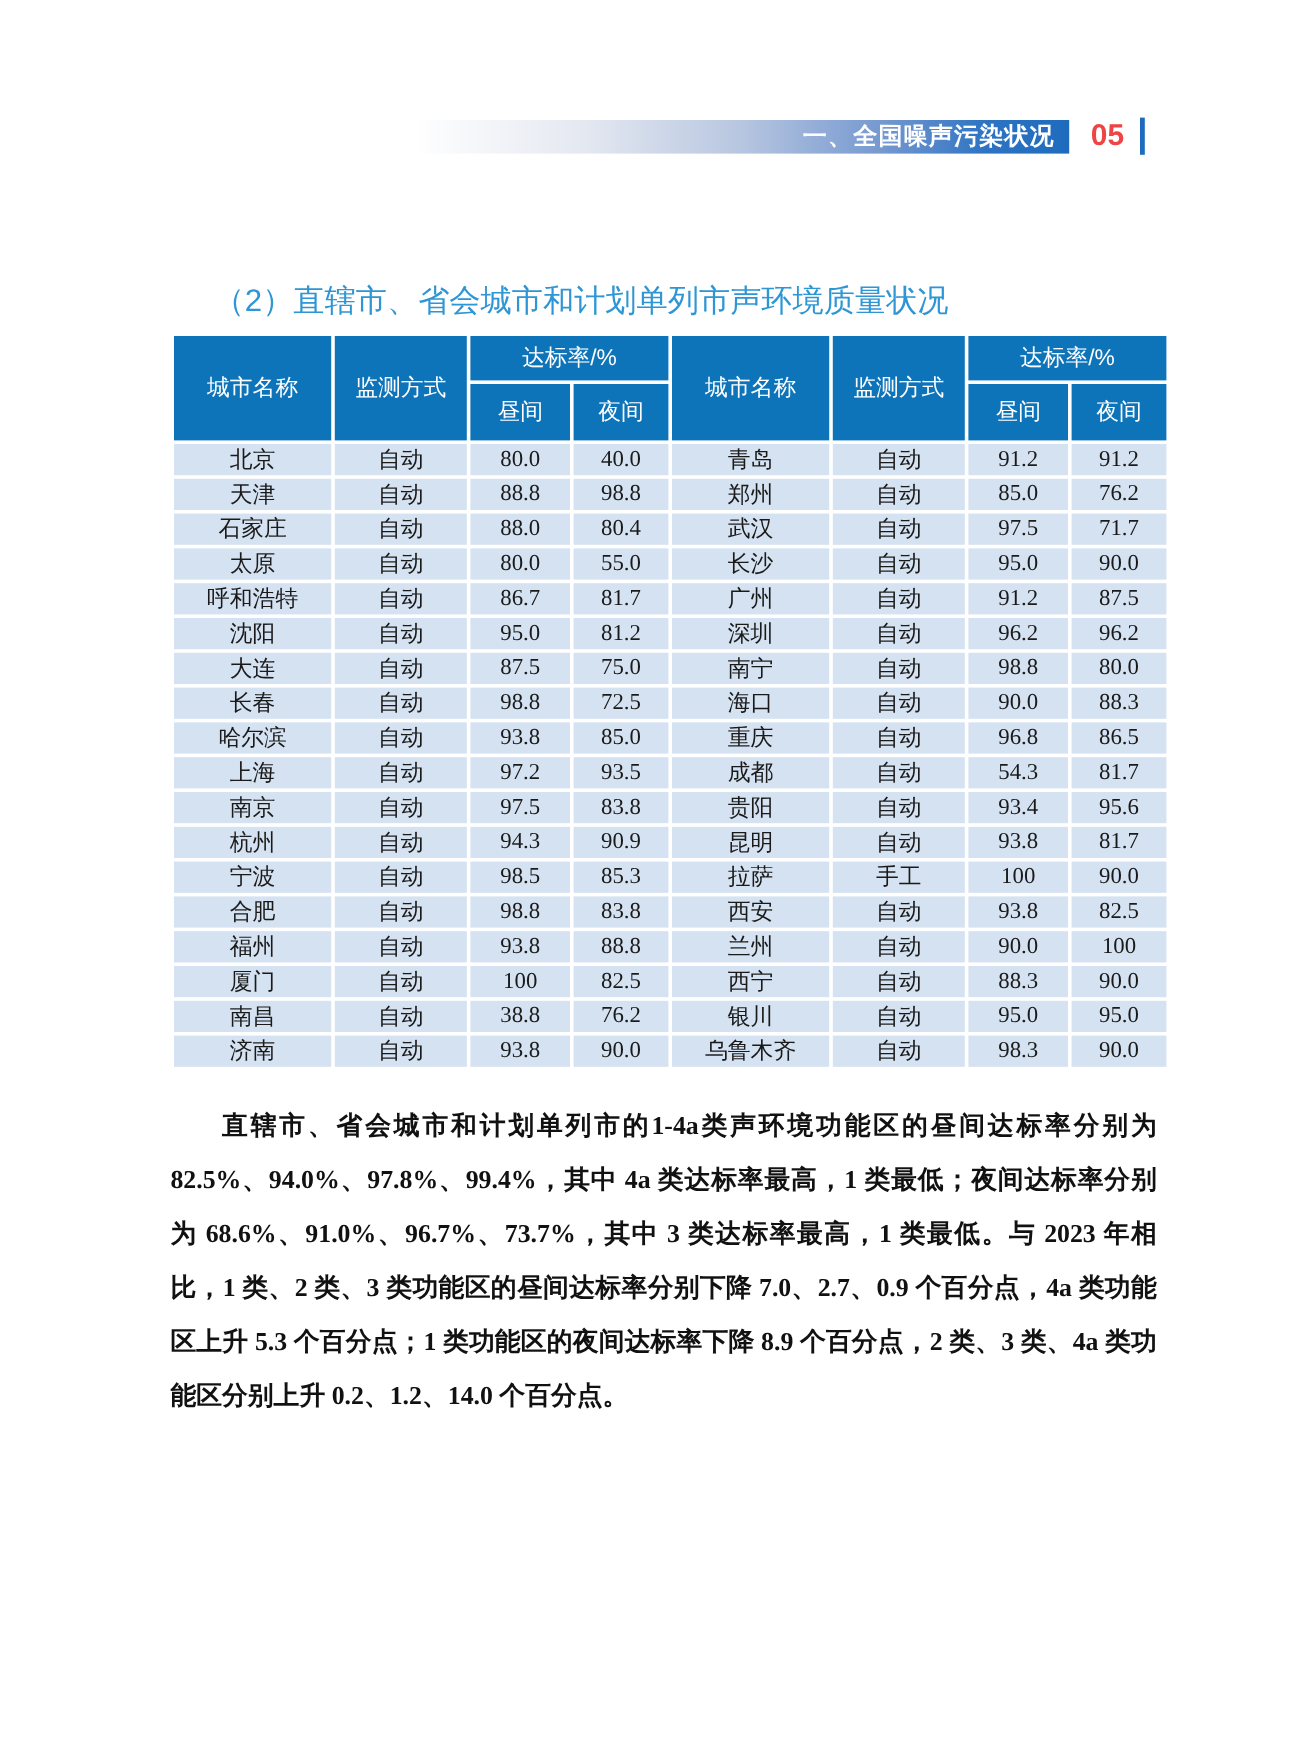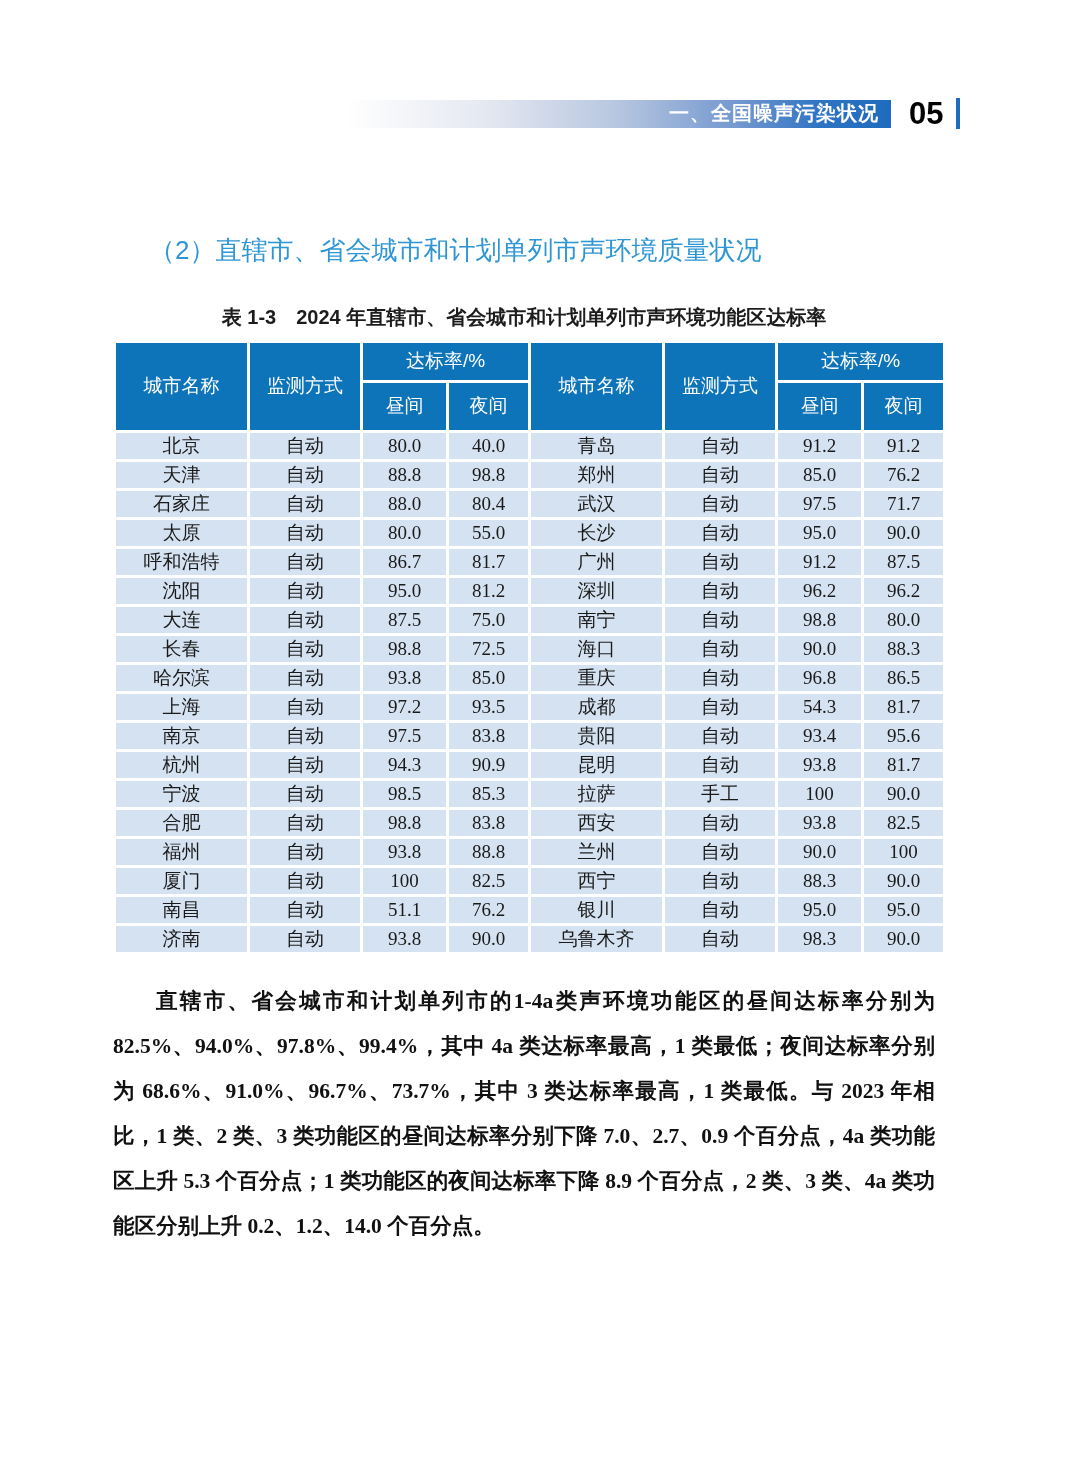--- a/index.html
+++ b/index.html
@@ -7,25 +7,25 @@
         font-family:"Liberation Serif","DejaVu Serif",serif;}
 
   
   .topbar{position:absolute;left:345px;top:98px;display:flex;align-items:center;}
   .topbar-grad{width:546px;height:28px;box-sizing:border-box;
     background:linear-gradient(90deg,#ffffff 0%,#e4e8f1 26%,#b7c6e0 50%,#7397cf 72%,#2e74c3 87%,#1e6bbd 100%);
     display:flex;align-items:center;justify-content:flex-end;padding-right:12px;}
   .topbar-label{color:#ffffff;font-family:"Liberation Sans","DejaVu Sans",sans-serif;
     font-weight:bold;font-size:20px;letter-spacing:1px;white-space:nowrap;}
   .page-num{margin-left:18px;font-family:"Liberation Sans","DejaVu Sans",sans-serif;
-    font-weight:bold;font-size:31px;color:#000000;line-height:1;}
+    font-weight:bold;font-size:25px;color:#ef4444;line-height:1;}
   .vline{margin-left:13px;width:4px;height:31px;background:#1d6cbd;}
 
   
-  .content{position:absolute;left:113px;top:0;width:822px;}
+  .content{position:absolute;left:142px;top:0;width:822px;}
   .section-title{margin:234px 0 0 0;padding-left:36px;
     font-family:"Liberation Sans","DejaVu Sans",sans-serif;font-weight:normal;
     font-size:26px;color:#2e96d4;line-height:1.3;}
   .para{margin:0;font-size:21.5px;line-height:45px;text-align:justify;
     text-indent:2em;color:#111111;}
   .para.intro{margin-top:33px;}
   .para.analysis{margin-top:24px;font-weight:bold;}
 
   
   .table-caption{margin-top:36px;text-align:center;
@@ -54,21 +54,20 @@
     </div>
     <span class="page-num">05</span>
     <span class="vline"></span>
   </div>
 
   <div class="content">
 
     <h2 class="section-title">（2）直辖市、省会城市和计划单列市声环境质量状况</h2>
 
 
-    <div class="table-caption">表 1-3　2024 年直辖市、省会城市和计划单列市声环境功能区达标率</div>
 
     <table class="rates">
       <colgroup>
         <col class="c-city">
           <col class="c-method">
           <col class="c-day">
           <col class="c-night">
         <col class="c-city">
           <col class="c-method">
           <col class="c-day">
@@ -247,21 +246,21 @@
             <td>100</td>
             <td>82.5</td>
             <td>西宁</td>
             <td>自动</td>
             <td>88.3</td>
             <td>90.0</td>
           </tr>
           <tr>
             <td>南昌</td>
             <td>自动</td>
-            <td>51.1</td>
+            <td>38.8</td>
             <td>76.2</td>
             <td>银川</td>
             <td>自动</td>
             <td>95.0</td>
             <td>95.0</td>
           </tr>
           <tr>
             <td>济南</td>
             <td>自动</td>
             <td>93.8</td>

